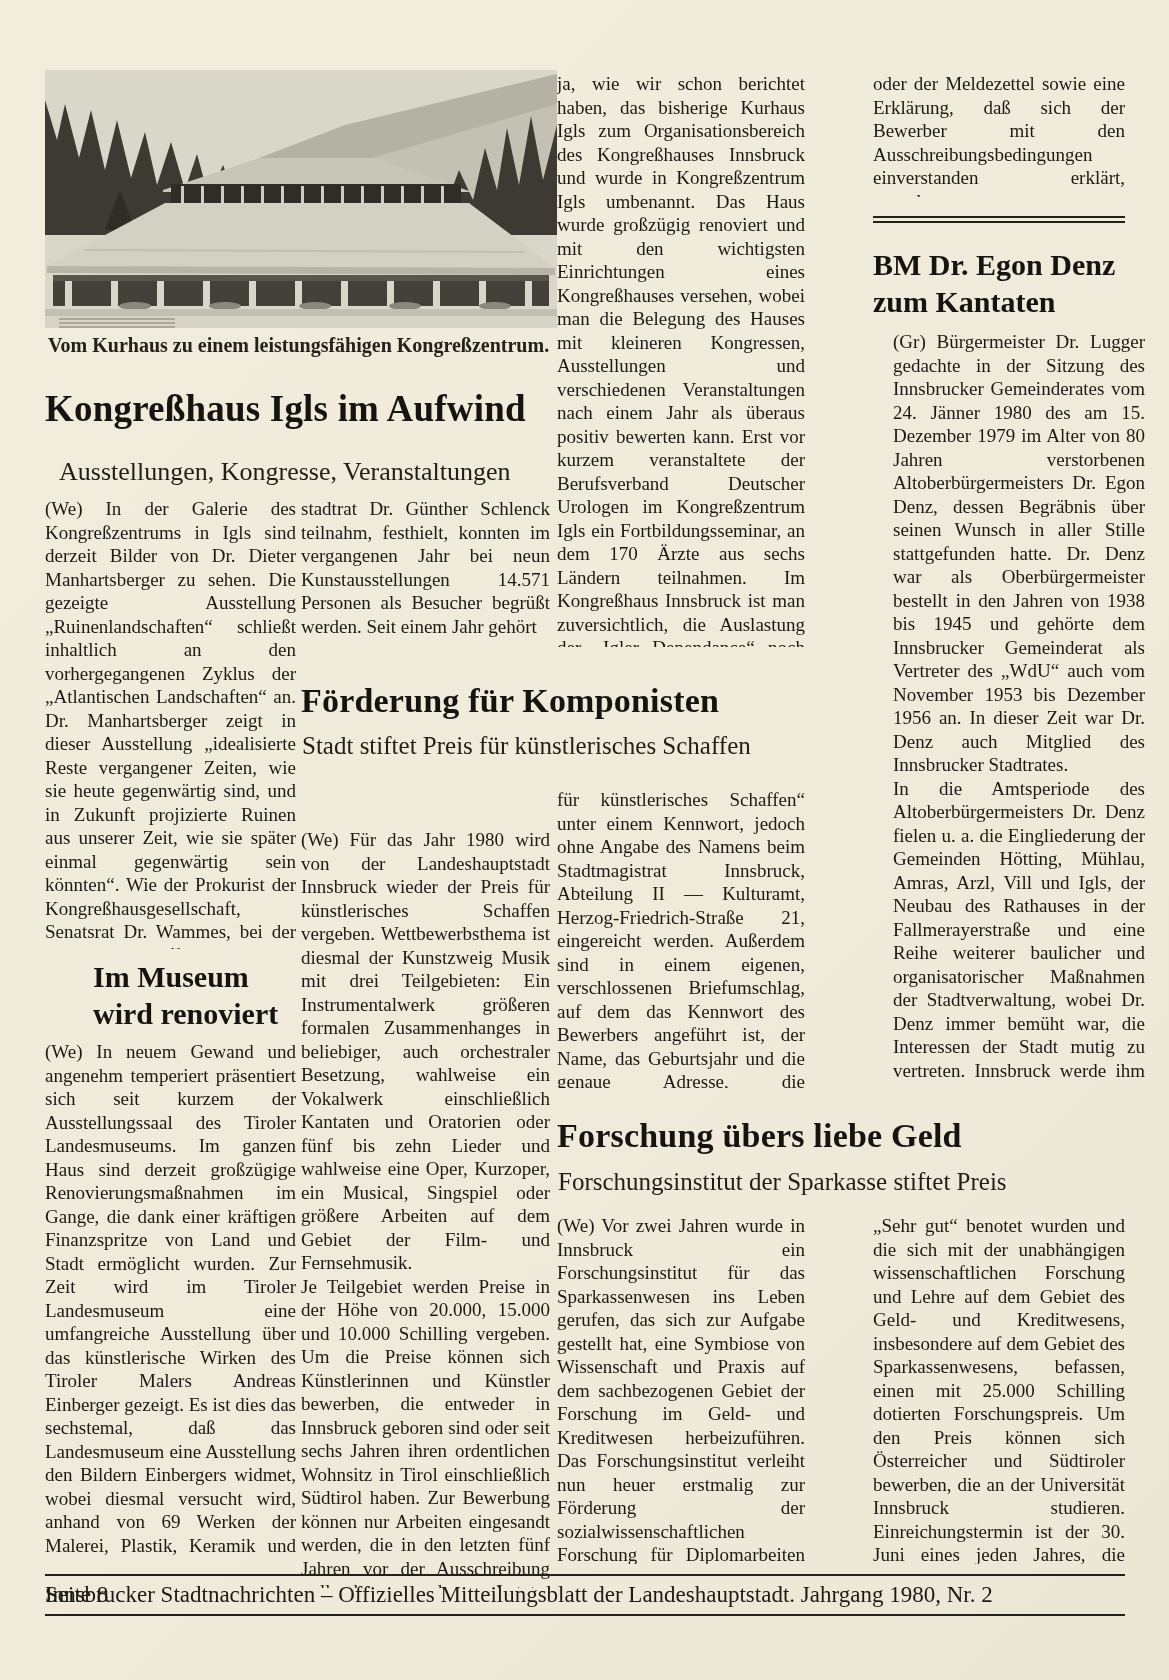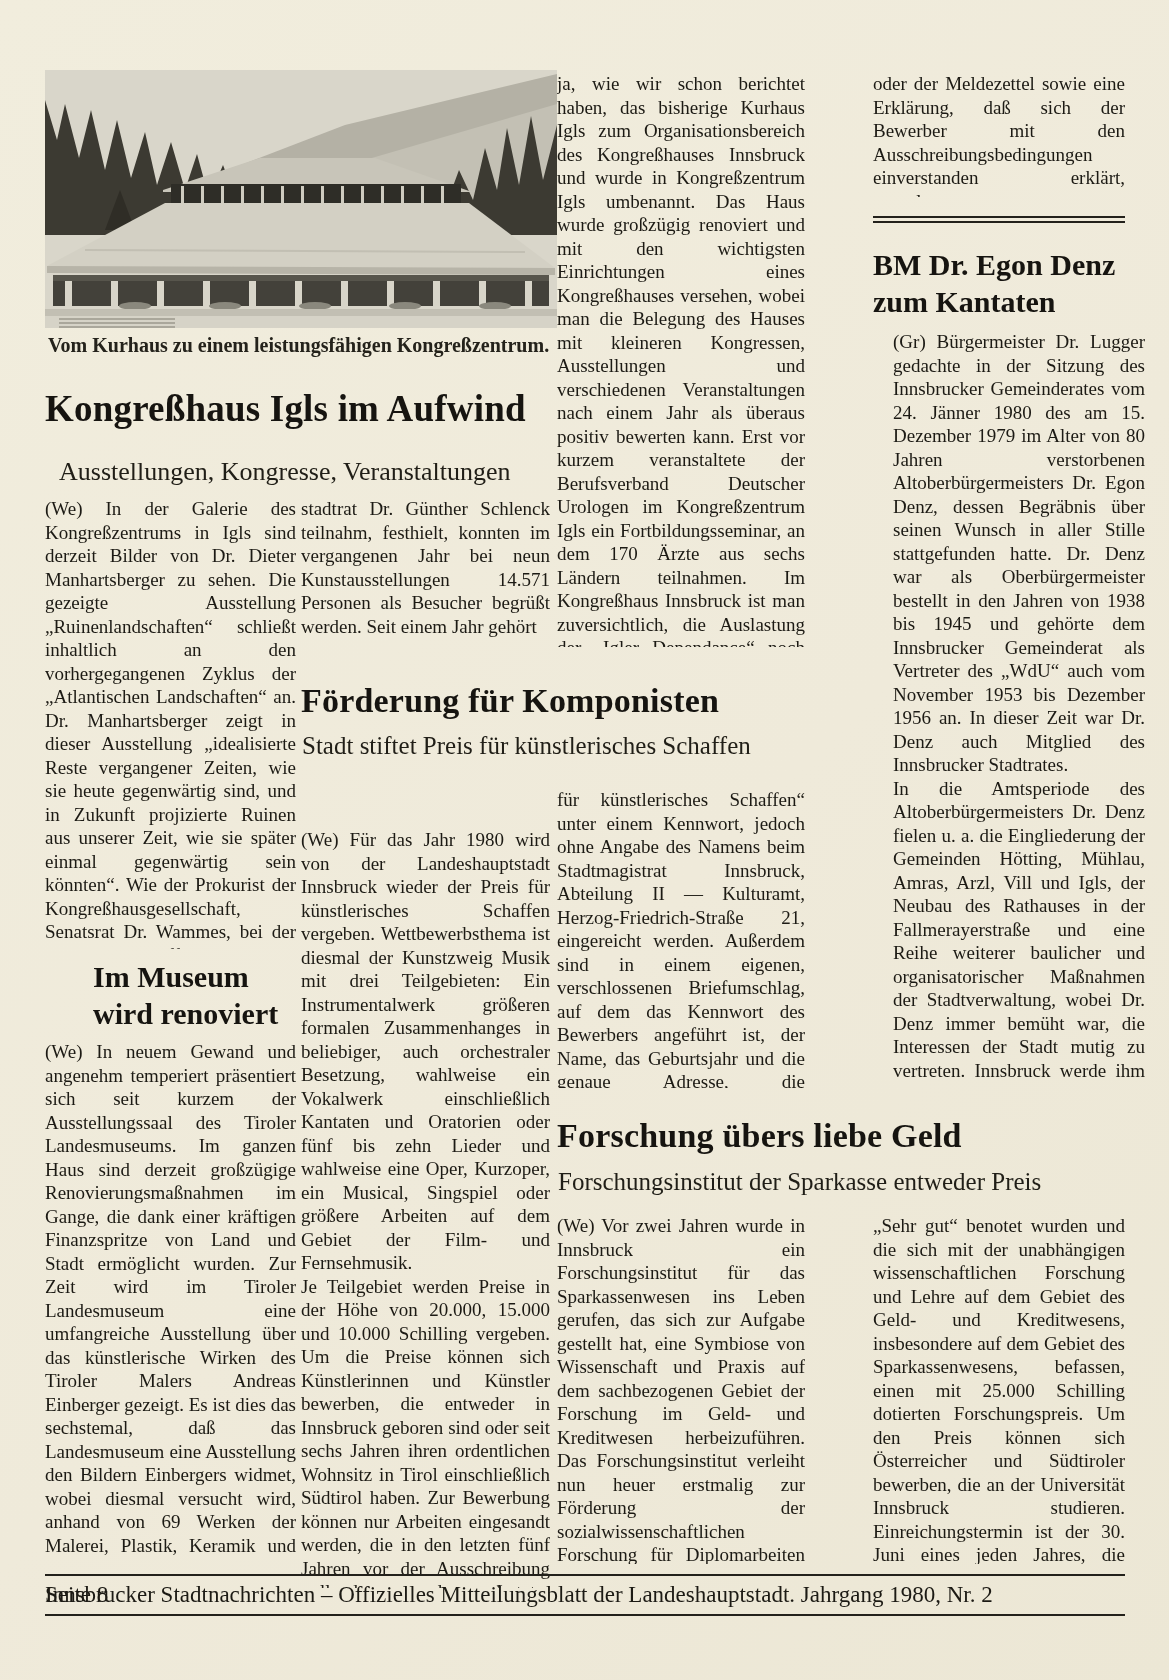--- a/index.html
+++ b/index.html
@@ -133,21 +133,21 @@
   <h2 class="abs headline-md" style="left:873px;top:246px;width:252px;">
     <span style="display:block;">BM Dr. Egon Denz</span>
     <span style="display:block;">zum Kantaten</span>
   </h2>
   <div class="abs body-col" style="left:873px;top:330px;width:252px;height:748px;margin-left:20px;">
     <p>(Gr) Bürgermeister Dr. Lugger gedachte in der Sitzung des Innsbrucker Gemeinderates vom 24. Jänner 1980 des am 15. Dezember 1979 im Alter von 80 Jahren verstorbenen Altoberbürgermeisters Dr. Egon Denz, dessen Begräbnis über seinen Wunsch in aller Stille stattgefunden hatte. Dr. Denz war als Oberbürgermeister bestellt in den Jahren von 1938 bis 1945 und gehörte dem Innsbrucker Gemeinderat als Vertreter des „WdU“ auch vom November 1953 bis Dezember 1956 an. In dieser Zeit war Dr. Denz auch Mitglied des Innsbrucker Stadtrates.</p>
     <p>In die Amtsperiode des Altoberbürgermeisters Dr. Denz fielen u. a. die Eingliederung der Gemeinden Hötting, Mühlau, Amras, Arzl, Vill und Igls, der Neubau des Rathauses in der Fallmerayerstraße und eine Reihe weiterer baulicher und organisatorischer Maßnahmen der Stadtverwaltung, wobei Dr. Denz immer bemüht war, die Interessen der Stadt mutig zu vertreten. Innsbruck werde ihm ein ehrendes Andenken bewahren.</p>
   </div>
 
   <h1 class="abs headline-lg" style="left:557px;top:1118px;width:570px;">Forschung übers liebe Geld</h1>
-  <h2 class="abs subhead-sm" style="left:558px;top:1168px;width:540px;">Forschungsinstitut der Sparkasse entweder Preis</h2>
+  <h2 class="abs subhead-sm" style="left:558px;top:1168px;width:540px;">Forschungsinstitut der Sparkasse stiftet Preis</h2>
 
   <div class="abs body-col" style="left:557px;top:1214px;width:248px;height:350px;">
     <p>(We) Vor zwei Jahren wurde in Innsbruck ein Forschungsinstitut für das Sparkassenwesen ins Leben gerufen, das sich zur Aufgabe gestellt hat, eine Symbiose von Wissenschaft und Praxis auf dem sachbezogenen Gebiet der Forschung im Geld- und Kreditwesen herbeizuführen. Das Forschungsinstitut verleiht nun heuer erstmalig zur Förderung der sozialwissenschaftlichen Forschung für Diplomarbeiten und Dissertationen, die an der Universität Innsbruck geschrieben und mit</p>
   </div>
   <div class="abs body-col" style="left:873px;top:1214px;width:252px;height:350px;">
     <p>„Sehr gut“ benotet wurden und die sich mit der unabhängigen wissenschaftlichen Forschung und Lehre auf dem Gebiet des Geld- und Kreditwesens, insbesondere auf dem Gebiet des Sparkassenwesens, befassen, einen mit 25.000 Schilling dotierten Forschungspreis. Um den Preis können sich Österreicher und Südtiroler bewerben, die an der Universität Innsbruck studieren. Einreichungstermin ist der 30. Juni eines jeden Jahres, die genauen Bedingungen werden an der Universität bekanntgegeben.</p>
   </div>
 
   <div class="abs rule" style="left:45px;top:1574px;width:1080px;height:2px;"></div>
   <div class="abs" style="left:45px;top:1582px;width:1080px;height:26px;">

